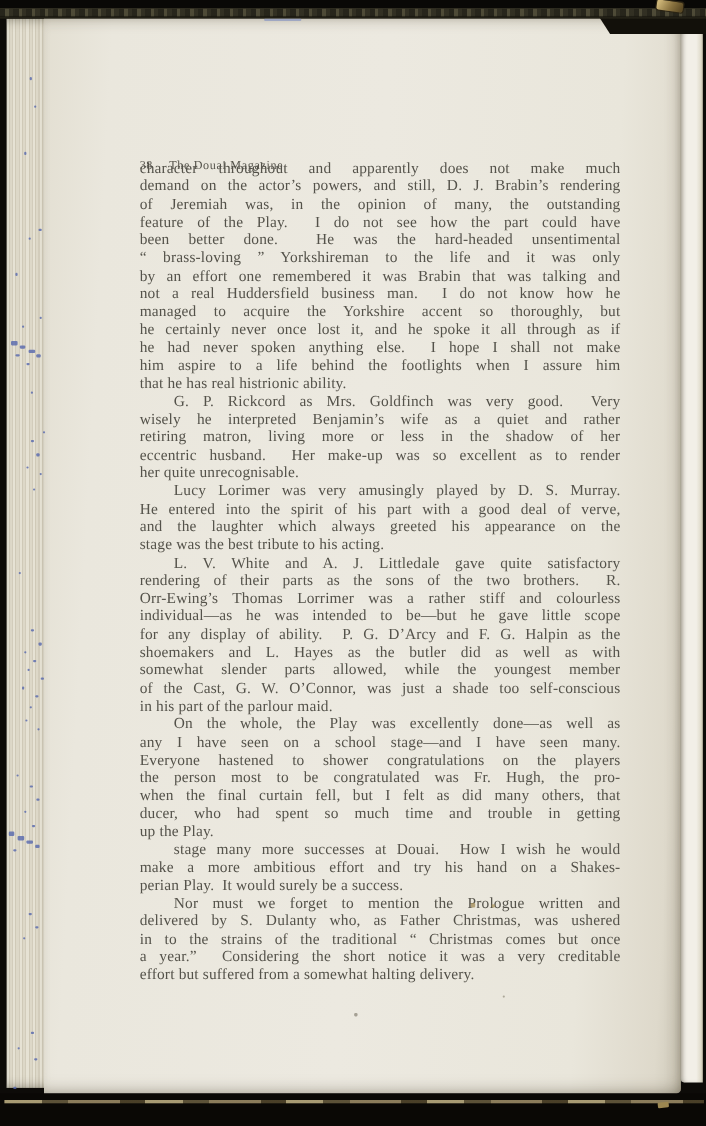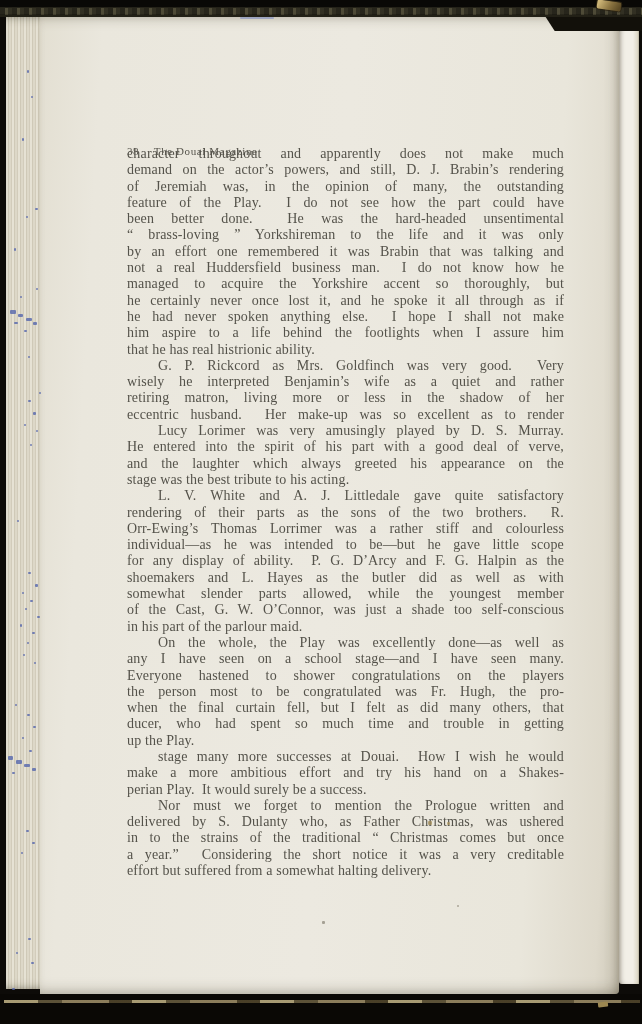--- a/index.html
+++ b/index.html
@@ -93,20 +93,21 @@
           <div class="line">he certainly never once lost it, and he spoke it all through as if</div>
           <div class="line">he had never spoken anything else.&nbsp; I hope I shall not make</div>
           <div class="line">him aspire to a life behind the footlights when I assure him</div>
           <div class="line last">that he has real histrionic ability.</div>
         </div>
         <div class="para indent">
           <div class="line">G. P. Rickcord as Mrs. Goldfinch was very good.&nbsp; Very</div>
           <div class="line">wisely he interpreted Benjamin’s wife as a quiet and rather</div>
           <div class="line">retiring matron, living more or less in the shadow of her</div>
           <div class="line">eccentric husband.&nbsp; Her make-up was so excellent as to render</div>
+          <div class="line last">her quite unrecognisable.</div>
         </div>
         <div class="para indent">
           <div class="line">Lucy Lorimer was very amusingly played by D. S. Murray.</div>
           <div class="line">He entered into the spirit of his part with a good deal of verve,</div>
           <div class="line">and the laughter which always greeted his appearance on the</div>
           <div class="line last">stage was the best tribute to his acting.</div>
         </div>
         <div class="para indent">
           <div class="line">L. V. White and A. J. Littledale gave quite satisfactory</div>
           <div class="line">rendering of their parts as the sons of the two brothers.&nbsp; R.</div>

